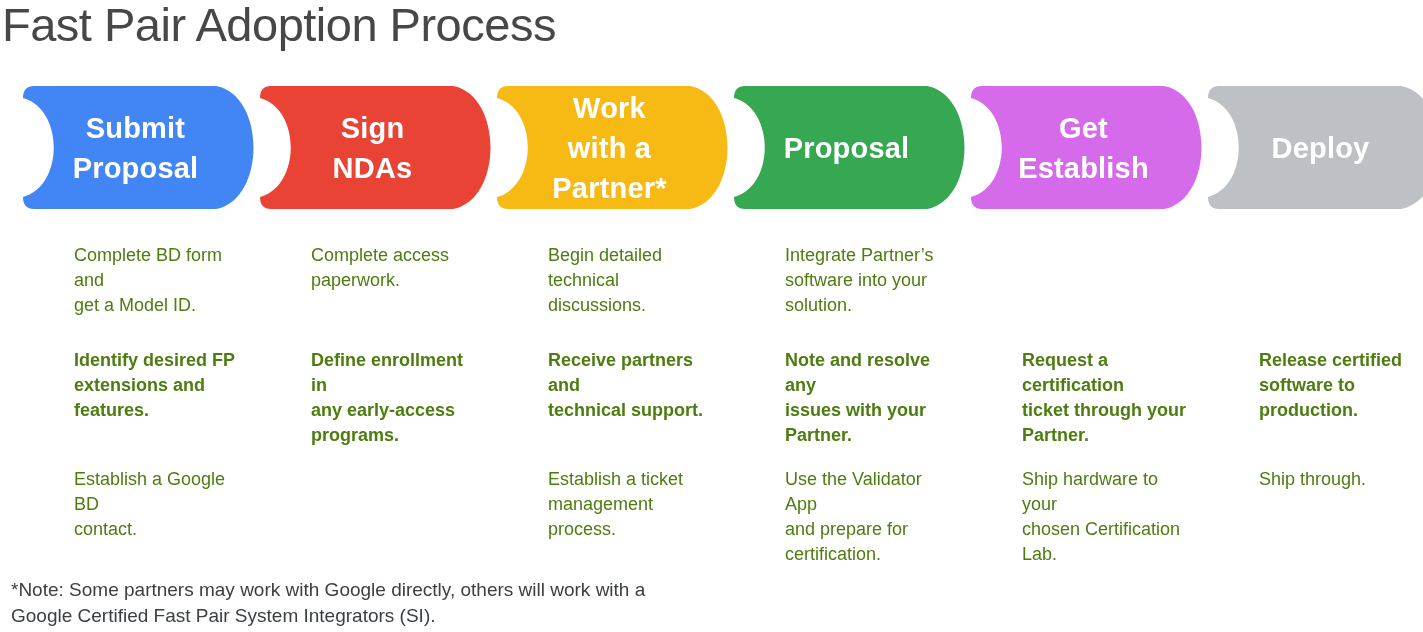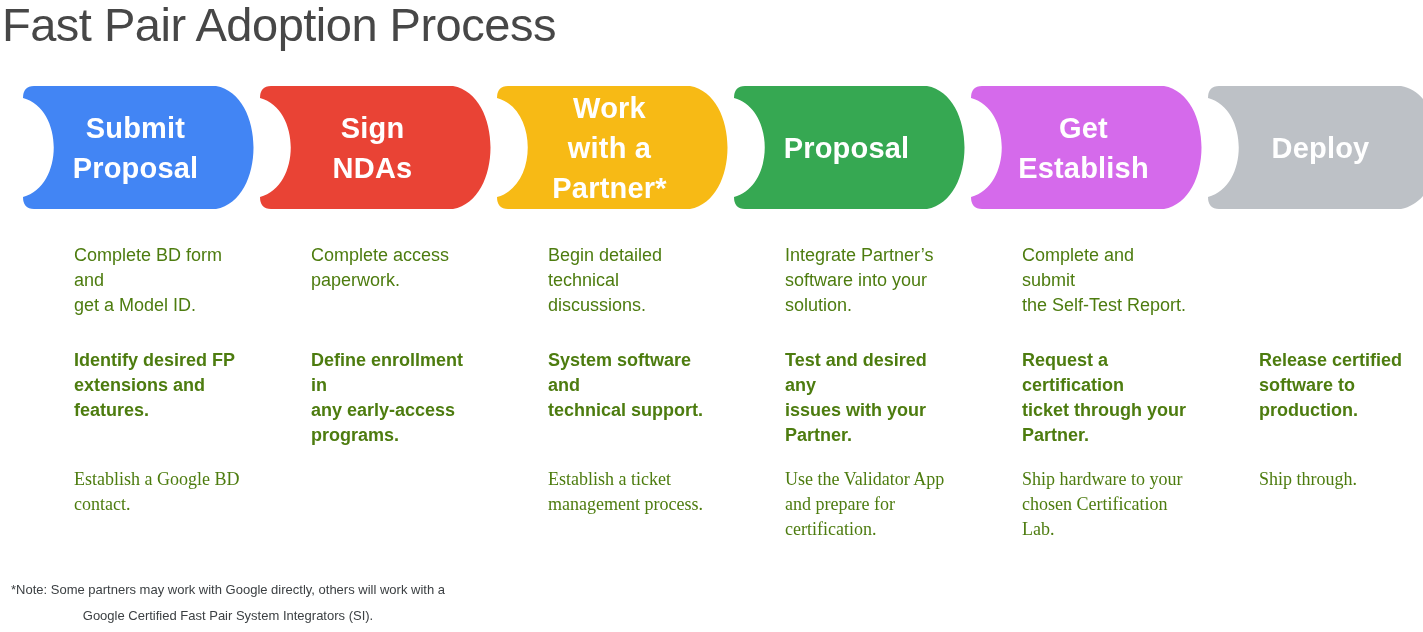--- a/index.html
+++ b/index.html
@@ -75,30 +75,29 @@
     left: 11px;
     right: 12px;
     font-size: 18px;
     line-height: 25px;
     color: #4d7c0f;
     white-space: pre-line;
     margin-left: 46px;
   }
   .step-1 { top: 157px; }
   .step-2 { top: 262px; font-weight: bold; }
-  .step-3 { top: 381px; font-family: Liberation Serif, serif; }
+  .step-3 { top: 381px; }
   .note {
     position: absolute;
     left: 11px;
     top: 577px;
-    font-size: 13px;
+    font-size: 19px;
     line-height: 25.5px;
     color: #3C4043;
     white-space: pre-line;
-    text-align: center;
   }
 </style>
 </head>
 <body>
 
 <div class="page">
 
   <div class="title">Fast Pair Adoption Process</div>
 
   <div class="stages">
@@ -139,54 +138,52 @@
       <div class="banner">
         <svg class="banner-svg" viewBox="0 0 237 123" aria-hidden="true">
           <path d="M 6 12 Q 6 0 17 0 L 199 0 C 249 9 249 114 199 123 L 17 123 Q 6 123 6 111 C 47 100 47 23 6 12 Z" fill="#F7BA15"></path>
         </svg>
         <div class="banner-label">Work
 with a
 Partner*</div>
       </div>
       <div class="step step-1">Begin detailed
 technical discussions.</div>
-      <div class="step step-2">System software and
+      <div class="step step-2">Receive partners and
 technical support.</div>
       <div class="step step-3">Establish a ticket
 management process.</div>
     </div>
 
     <div class="stage">
       <div class="banner">
         <svg class="banner-svg" viewBox="0 0 237 123" aria-hidden="true">
           <path d="M 6 12 Q 6 0 17 0 L 199 0 C 249 9 249 114 199 123 L 17 123 Q 6 123 6 111 C 47 100 47 23 6 12 Z" fill="#36A852"></path>
         </svg>
         <div class="banner-label">Proposal</div>
       </div>
       <div class="step step-1">Integrate Partner’s
 software into your
 solution.</div>
-      <div class="step step-2">Test and desired any
+      <div class="step step-2">Note and resolve any
 issues with your
 Partner.</div>
       <div class="step step-3">Use the Validator App
 and prepare for
 certification.</div>
     </div>
 
     <div class="stage">
       <div class="banner">
         <svg class="banner-svg" viewBox="0 0 237 123" aria-hidden="true">
           <path d="M 6 12 Q 6 0 17 0 L 199 0 C 249 9 249 114 199 123 L 17 123 Q 6 123 6 111 C 47 100 47 23 6 12 Z" fill="#D56AEB"></path>
         </svg>
         <div class="banner-label">Get
 Establish</div>
       </div>
-      <div class="step step-1">Complete and submit
-the Self-Test Report.</div>
       <div class="step step-2">Request a certification
 ticket through your
 Partner.</div>
       <div class="step step-3">Ship hardware to your
 chosen Certification
 Lab.</div>
     </div>
 
     <div class="stage">
       <div class="banner">

